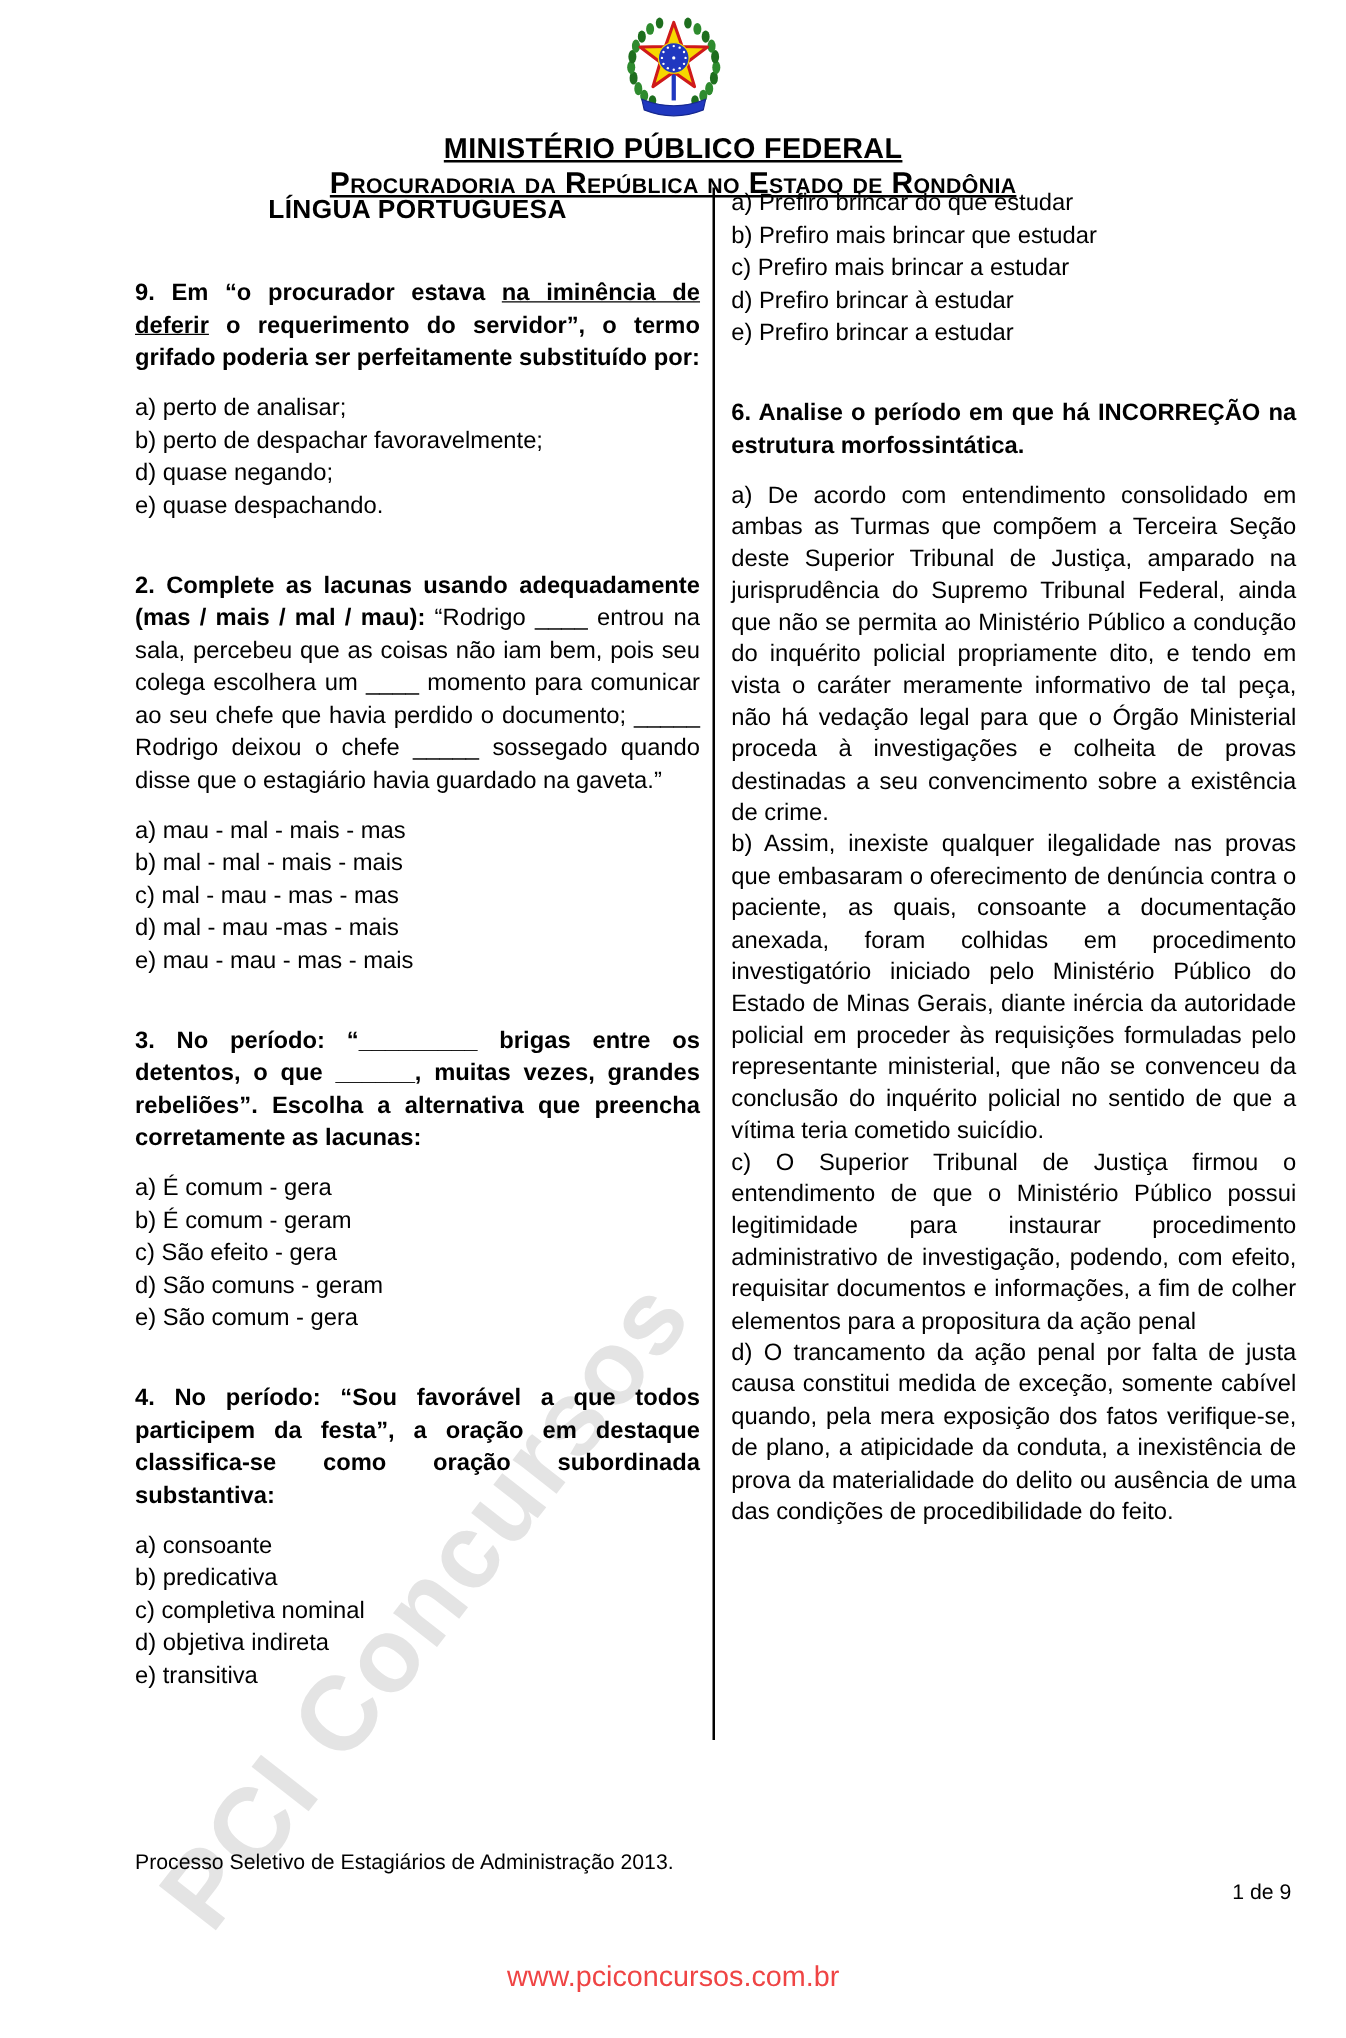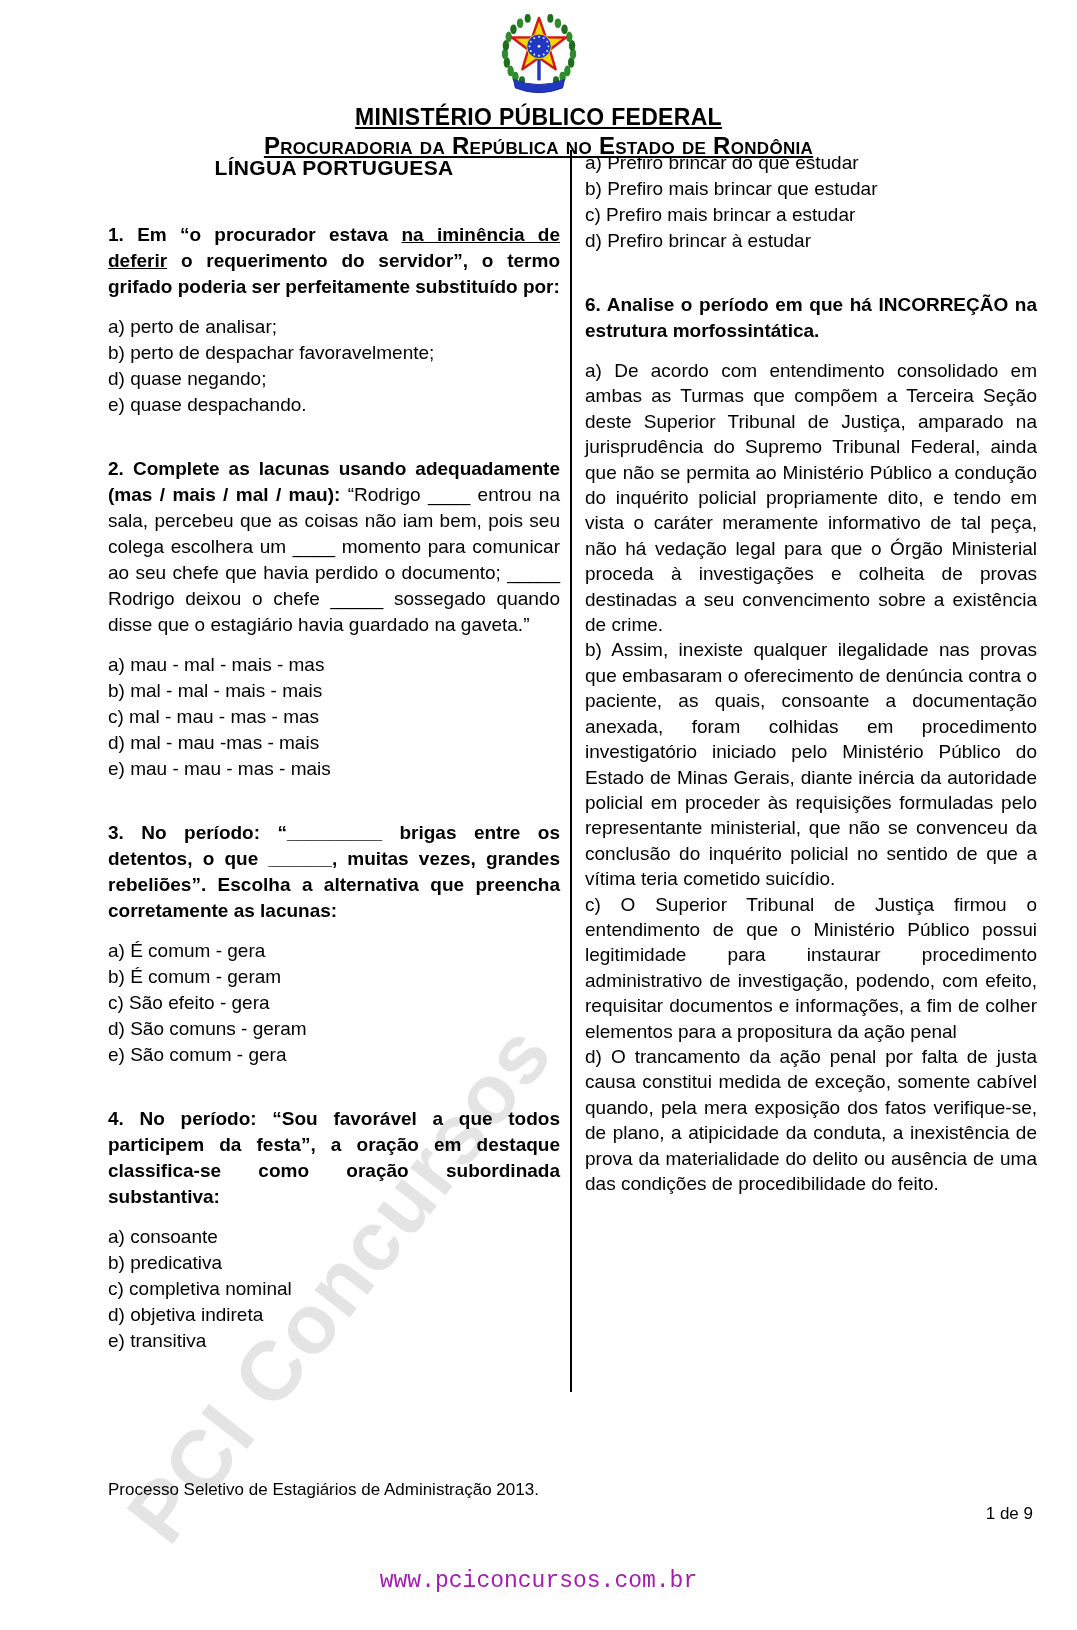--- a/index.html
+++ b/index.html
@@ -31,21 +31,21 @@
   .question{margin-bottom:38px;}
   .prompt{font-size:19px;line-height:26px;text-align:justify;margin:0 0 14px 0;}
   .bold{font-weight:bold;}
   .ul{font-weight:bold;text-decoration:underline;}
   .option{font-size:19px;line-height:26px;}
   .para{font-size:19px;line-height:25.4px;text-align:justify;margin:0;}
   
   .foot-note{position:absolute;left:108px;top:1480px;font-size:17px;z-index:1;}
   .foot-page{position:absolute;right:44px;top:1504px;font-size:17px;z-index:1;}
   .site-link{position:absolute;left:0;top:1568px;width:100%;text-align:center;
-    font-size:23px;color:#a21caf;z-index:1;text-decoration:none;display:block;font-family:Liberation Mono, monospace;}
+    font-size:23px;color:#ef4444;z-index:1;text-decoration:none;display:block;}
 </style>
 </head>
 <body>
 
 <div class="page">
 
   <div class="watermark">PCI Concursos</div>
 
   <div class="header">
     <span class="logo">
@@ -104,21 +104,21 @@
     <div class="hdr-title">MINISTÉRIO PÚBLICO FEDERAL</div>
     <div class="hdr-sub">Procuradoria da República no Estado de Rondônia</div>
   </div>
 
   <div class="columns">
 
     <div class="col-left">
       <div class="section-title">LÍNGUA PORTUGUESA</div>
 
       <div class="question">
-        <p class="prompt bold"><span>1. Em “o procurador estava </span><span class="ul">na iminência de deferir</span><span> o requerimento do servidor”, o termo grifado poderia ser perfeitamente substituído por:</span></p>
+        <p class="prompt bold"><span>9. Em “o procurador estava </span><span class="ul">na iminência de deferir</span><span> o requerimento do servidor”, o termo grifado poderia ser perfeitamente substituído por:</span></p>
         <div class="option">a) perto de analisar;</div>
         <div class="option">b) perto de despachar favoravelmente;</div>
         <div class="option">d) quase negando;</div>
         <div class="option">e) quase despachando.</div>
       </div>
 
       <div class="question">
         <p class="prompt"><span class="bold">2. Complete as lacunas usando adequadamente (mas / mais / mal / mau):</span><span> “Rodrigo ____ entrou na sala, percebeu que as coisas não iam bem, pois seu colega escolhera um ____ momento para comunicar ao seu chefe que havia perdido o documento; _____ Rodrigo deixou o chefe _____ sossegado quando disse que o estagiário havia guardado na gaveta.”</span></p>
         <div class="option">a) mau - mal - mais - mas</div>
         <div class="option">b) mal - mal - mais - mais</div>
@@ -146,20 +146,21 @@
       </div>
     </div>
 
     <div class="col-right">
 
       <div class="question">
         <div class="option">a) Prefiro brincar do que estudar</div>
         <div class="option">b) Prefiro mais brincar que estudar</div>
         <div class="option">c) Prefiro mais brincar a estudar</div>
         <div class="option">d) Prefiro brincar à estudar</div>
+        <div class="option">e) Prefiro brincar a estudar</div>
       </div>
 
       <div class="question">
         <p class="prompt bold">6. Analise o período em que há INCORREÇÃO na estrutura morfossintática.</p>
         <p class="para">a) De acordo com entendimento consolidado em ambas as Turmas que compõem a Terceira Seção deste Superior Tribunal de Justiça, amparado na jurisprudência do Supremo Tribunal Federal, ainda que não se permita ao Ministério Público a condução do inquérito policial propriamente dito, e tendo em vista o caráter meramente informativo de tal peça, não há vedação legal para que o Órgão Ministerial proceda à investigações e colheita de provas destinadas a seu convencimento sobre a existência de crime.</p>
         <p class="para">b) Assim, inexiste qualquer ilegalidade nas provas que embasaram o oferecimento de denúncia contra o paciente, as quais, consoante a documentação anexada, foram colhidas em procedimento investigatório iniciado pelo Ministério Público do Estado de Minas Gerais, diante inércia da autoridade policial em proceder às requisições formuladas pelo representante ministerial, que não se convenceu da conclusão do inquérito policial no sentido de que a vítima teria cometido suicídio.</p>
         <p class="para">c) O Superior Tribunal de Justiça firmou o entendimento de que o Ministério Público possui legitimidade para instaurar procedimento administrativo de investigação, podendo, com efeito, requisitar documentos e informações, a fim de colher elementos para a propositura da ação penal</p>
         <p class="para">d) O trancamento da ação penal por falta de justa causa constitui medida de exceção, somente cabível quando, pela mera exposição dos fatos verifique-se, de plano, a atipicidade da conduta, a inexistência de prova da materialidade do delito ou ausência de uma das condições de procedibilidade do feito.</p>
       </div>
     </div>

